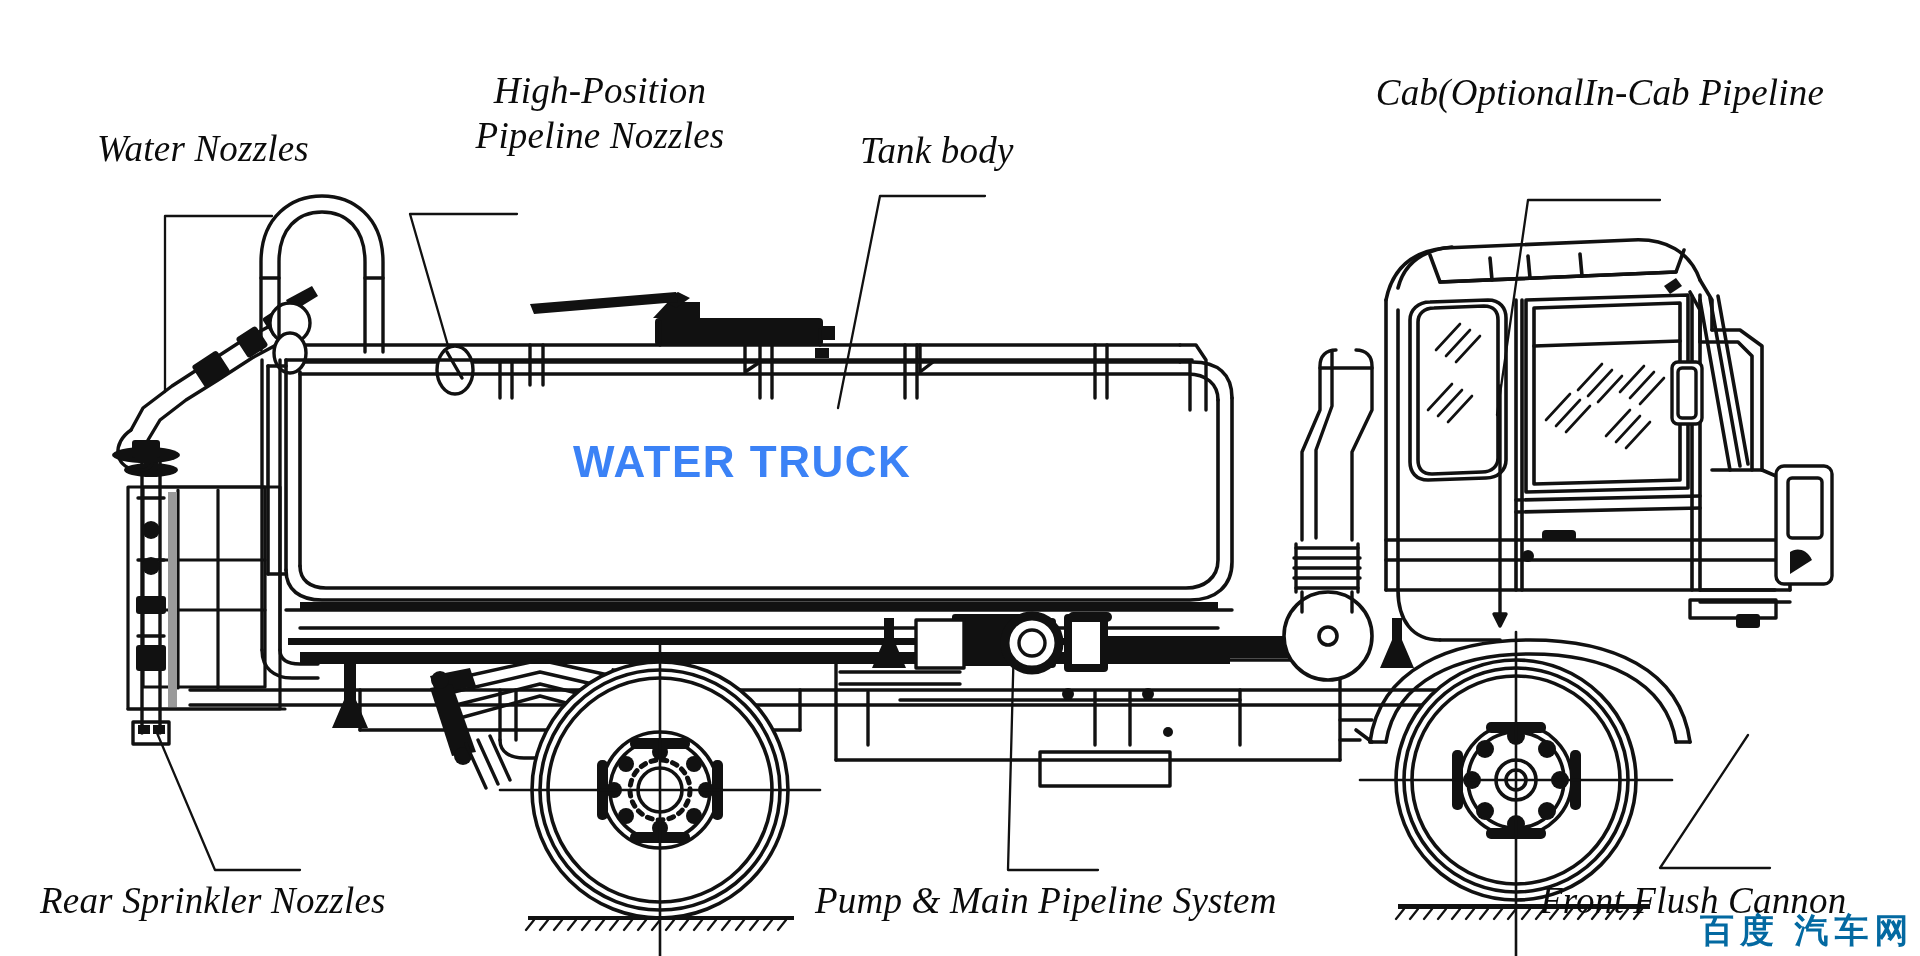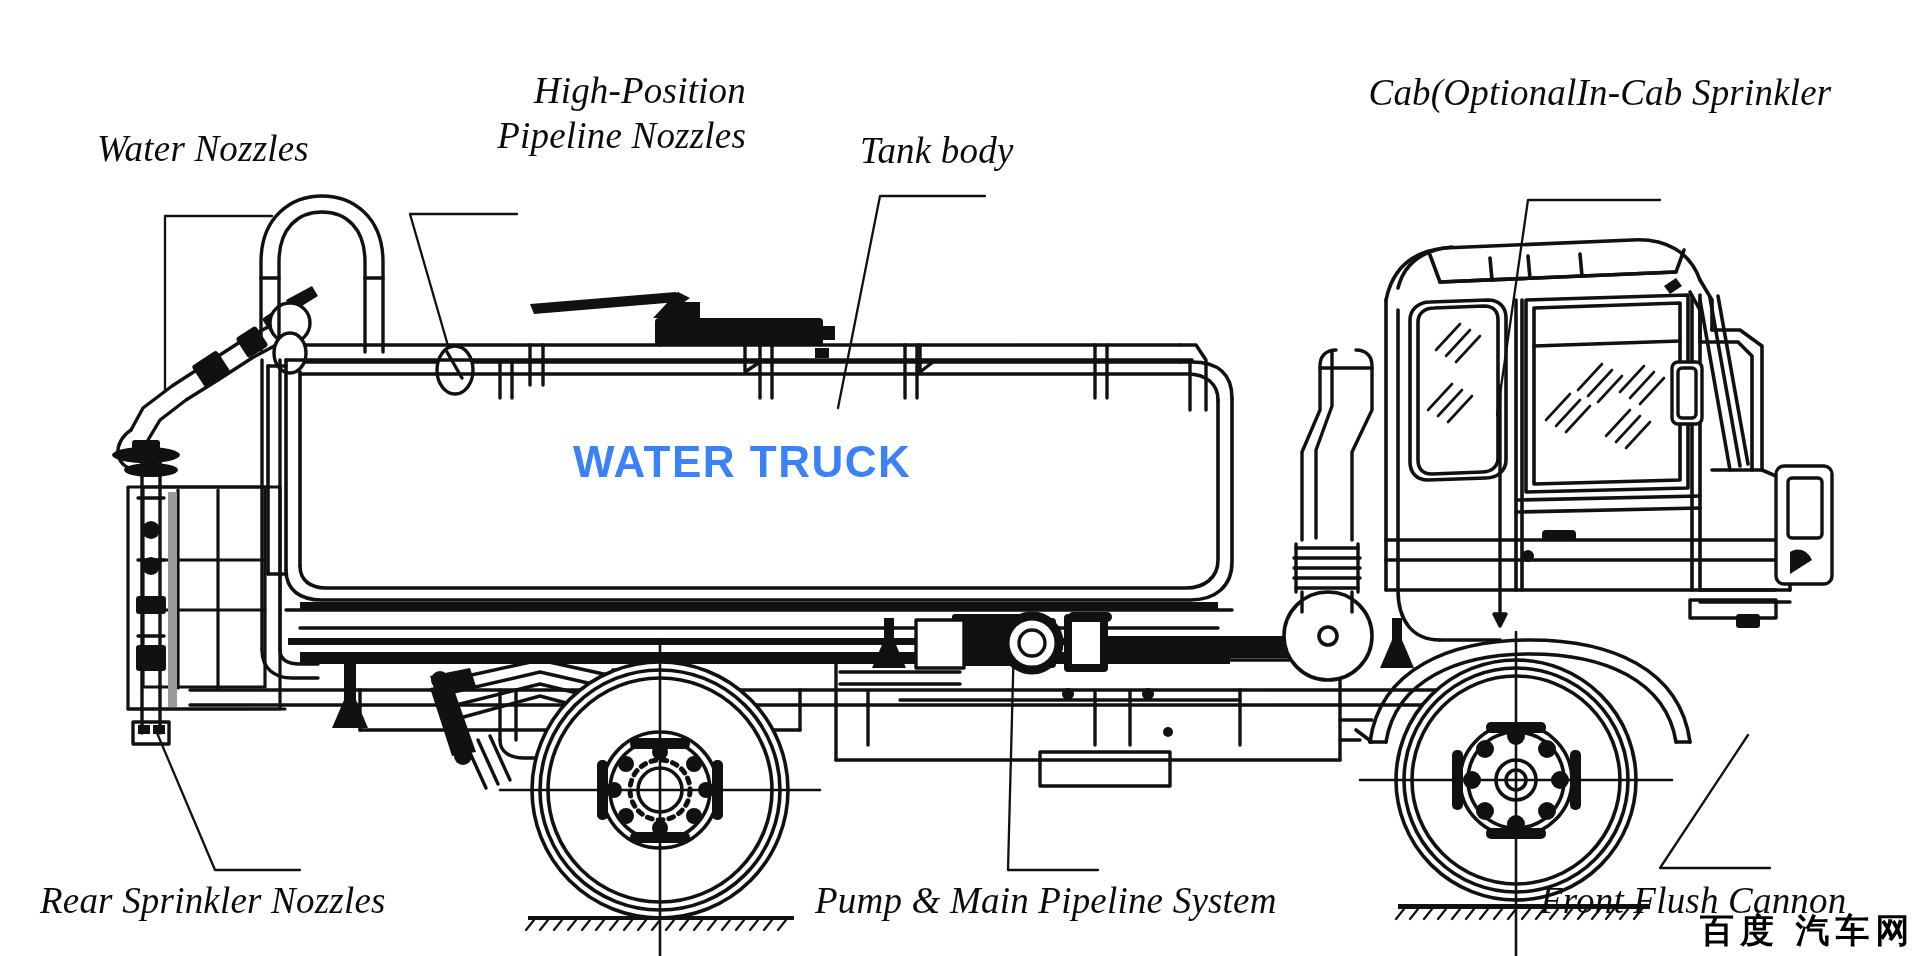--- a/index.html
+++ b/index.html
@@ -25,22 +25,22 @@
   .tanktext{
     position:absolute;
     font-family:"Liberation Sans", sans-serif;
     font-weight:700;
     color:#3b82f6;
     letter-spacing:1.5px;
     white-space:nowrap;
   }
   .wm{
     position:absolute;
-    font-family:Liberation Sans, sans-serif;
-    color:#000000;
+    font-family:Liberation Serif, serif;
+    color:#0369a1;
     font-weight:700;
     letter-spacing:6px;
     white-space:nowrap;
     user-select:none;
   }
 </style>
 </head>
 <body>
 
 <div id="stage">
@@ -474,31 +474,31 @@
         <rect x="1736" y="614" width="24" height="14" rx="3"></rect>
       </g>
 
     </g>
   </svg>
 
   <div class="lbl" style="left:97px; top:126px; font-size:37px;">
     <span>Water Nozzles</span>
   </div>
 
-  <div class="lbl two-line" style="left:406px; top:68px; width:340px; font-size:37px; text-align:right;">
+  <div class="lbl two-line" style="left:430px; top:68px; width:340px; font-size:37px; text-align:center;">
     <div>High-Position</div>
     <div>Pipeline Nozzles</div>
   </div>
 
   <div class="lbl" style="left:860px; top:128px; font-size:37px;">
     <span>Tank body</span>
   </div>
 
   <div class="lbl two-line" style="left:1290px; top:70px; width:620px; font-size:37px; text-align:center;">
-    <div>Cab(OptionalIn-Cab Sprinkler</div>
+    <div>Cab(OptionalIn-Cab Pipeline</div>
   </div>
 
   <div class="lbl" style="left:40px; top:878px; font-size:37px;">
     <span>Rear Sprinkler Nozzles</span>
   </div>
 
   <div class="lbl" style="left:815px; top:878px; font-size:37px;">
     <span>Pump &amp; Main Pipeline System</span>
   </div>
 

